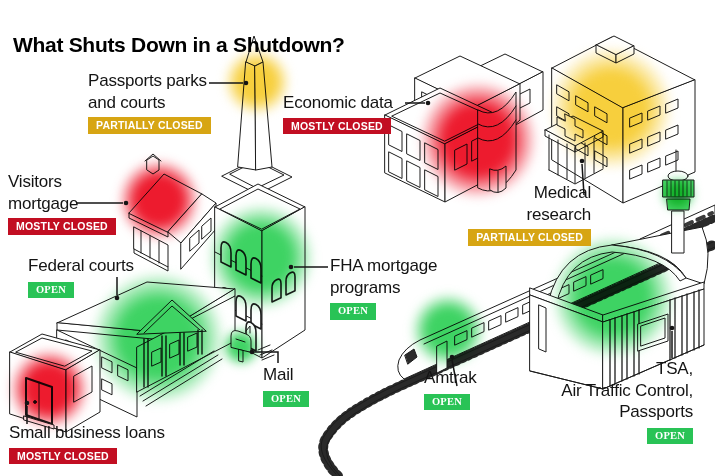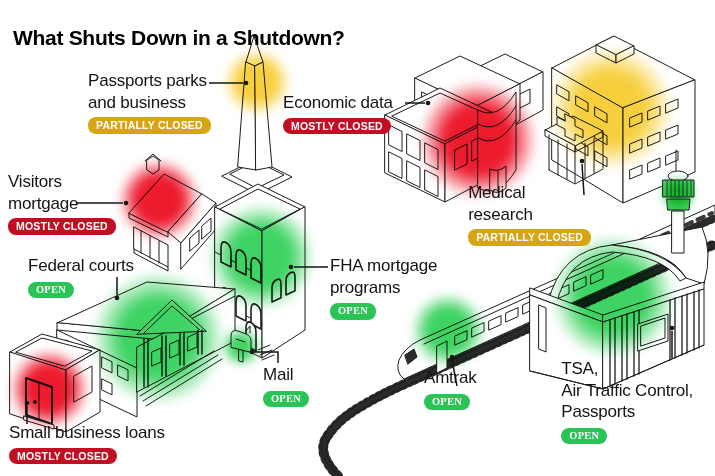--- a/index.html
+++ b/index.html
@@ -1,26 +1,26 @@
 <!DOCTYPE html>
 <html style="--background: #ffffff; --ink: #141414; --badge-open: #29c356; --badge-partially-closed: #d7a513; --badge-mostly-closed: #c20e22; --glow-green: #3ed363; --glow-yellow: #f7cf3d; --glow-red: #ed1b2e;"><head>
 <meta charset="utf-8">
 <style>
   html,body{margin:0;padding:0;background:#fff;}
   .stage{position:relative;width:715px;height:476px;background:var(--background,#fff);
          font-family:"Liberation Sans", sans-serif;overflow:hidden;}
   .stage svg{position:absolute;left:0;top:0;}
-  .title{position:absolute;left:13px;top:12px;font-size:21px;font-weight:bold;
+  .title{position:absolute;left:13px;top:19px;font-size:21px;font-weight:bold;
          letter-spacing:-0.3px;color:#000;}
   .glow{position:absolute;border-radius:50%;mix-blend-mode:multiply;filter:blur(5px);
         background:radial-gradient(circle closest-side, var(--c) 52%, rgba(255,255,255,0) 96%);}
   .label{position:absolute;color:var(--ink,#141414);font-size:17px;line-height:21.5px;
          letter-spacing:-0.2px;white-space:nowrap;}
-  .label.right{}
-  .badge{display:inline-block;margin-top:3px;padding:3px 8px 3px;border-radius:8px;
+  .label.right{text-align:right;}
+  .badge{display:inline-block;margin-top:3px;padding:3px 8px 3px;border-radius:0;
          font-size:10.5px;font-weight:bold;line-height:1;color:#fff;letter-spacing:0.2px;}
   .badge.open{background:var(--badge-open,#29c356);font-family:Liberation Serif, serif;}
   .badge.partial{background:var(--badge-partially-closed,#d7a513);}
   .badge.mostly{background:var(--badge-mostly-closed,#c20e22);text-align:right;}
   .lineart{fill:#fff;stroke:#1c1c1c;stroke-width:1;stroke-linejoin:round;stroke-linecap:round;}
   .lineart .ln{fill:none;}
   .lineart .dk{fill:#2b2b2b;stroke:#1c1c1c;}
   .conn{stroke:#151515;stroke-width:1.5;fill:none;}
   .conn-dot{fill:#151515;stroke:none;}
 </style>
@@ -263,21 +263,21 @@
       <circle cx="252" cy="352" r="2.3"></circle>
         <circle cx="27" cy="403" r="2.3"></circle>
       <circle cx="452" cy="357" r="2.3"></circle>
         <circle cx="672" cy="328" r="2.3"></circle>
     </g>
   </svg>
 
   <h1 class="title">What Shuts Down in a Shutdown?</h1>
 
   <div class="label" style="left:88px;top:70px">
-    <div><span>Passports parks</span><br><span>and business</span></div>
+    <div><span>Passports parks</span><br><span>and courts</span></div>
     <span class="badge partial">PARTIALLY CLOSED</span>
   </div>
 
   <div class="label" style="left:283px;top:92px">
     <div><span>Economic data</span></div>
     <span class="badge mostly">MOSTLY CLOSED</span>
   </div>
 
   <div class="label" style="left:8px;top:171px">
     <div><span>Visitors</span><br><span>mortgage</span></div>

